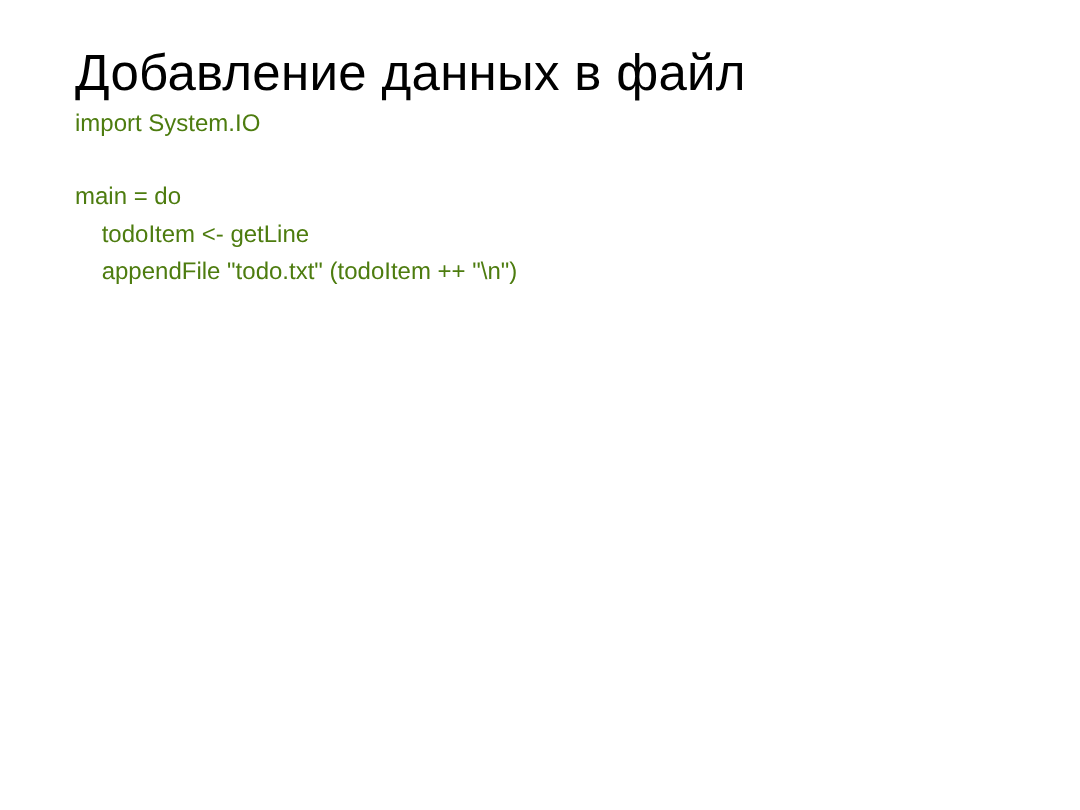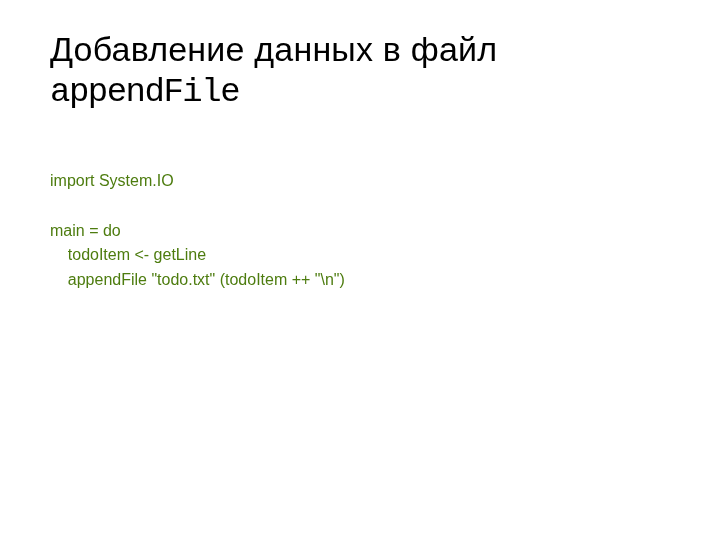--- a/index.html
+++ b/index.html
@@ -10,21 +10,20 @@
     body {
       width: 720px;
       height: 540px;
       background: #ffffff;
       font-family: Arial, Helvetica, sans-serif;
       color: #000000;
       padding: 28px 50px;
       overflow: hidden;
     }
     .title-block {
-      margin-bottom: 56px;
     }
     .title-line1 {
       font-size: 34px;
       font-weight: 400;
       line-height: 1.25;
       letter-spacing: 0.2px;
       font-family: Arial, Helvetica, sans-serif;
     }
     .title-line2 {
       font-size: 34px;
@@ -39,20 +38,19 @@
       line-height: 1.55;
       white-space: pre;
       color: #4d7c0f;
     }
   </style>
 </head>
 <body>
 
 <div class="title-block">
   <div class="title-line1">Добавление данных в файл</div>
-  <div class="title-line2">appendFile</div>
 </div>
 
 <div class="code-block"><span>import System.IO</span>
 <span></span>
 <span>main = do</span>
 <span>    todoItem &lt;- getLine</span>
 <span>    appendFile "todo.txt" (todoItem ++ "\n")</span></div>
 
 </body></html>

